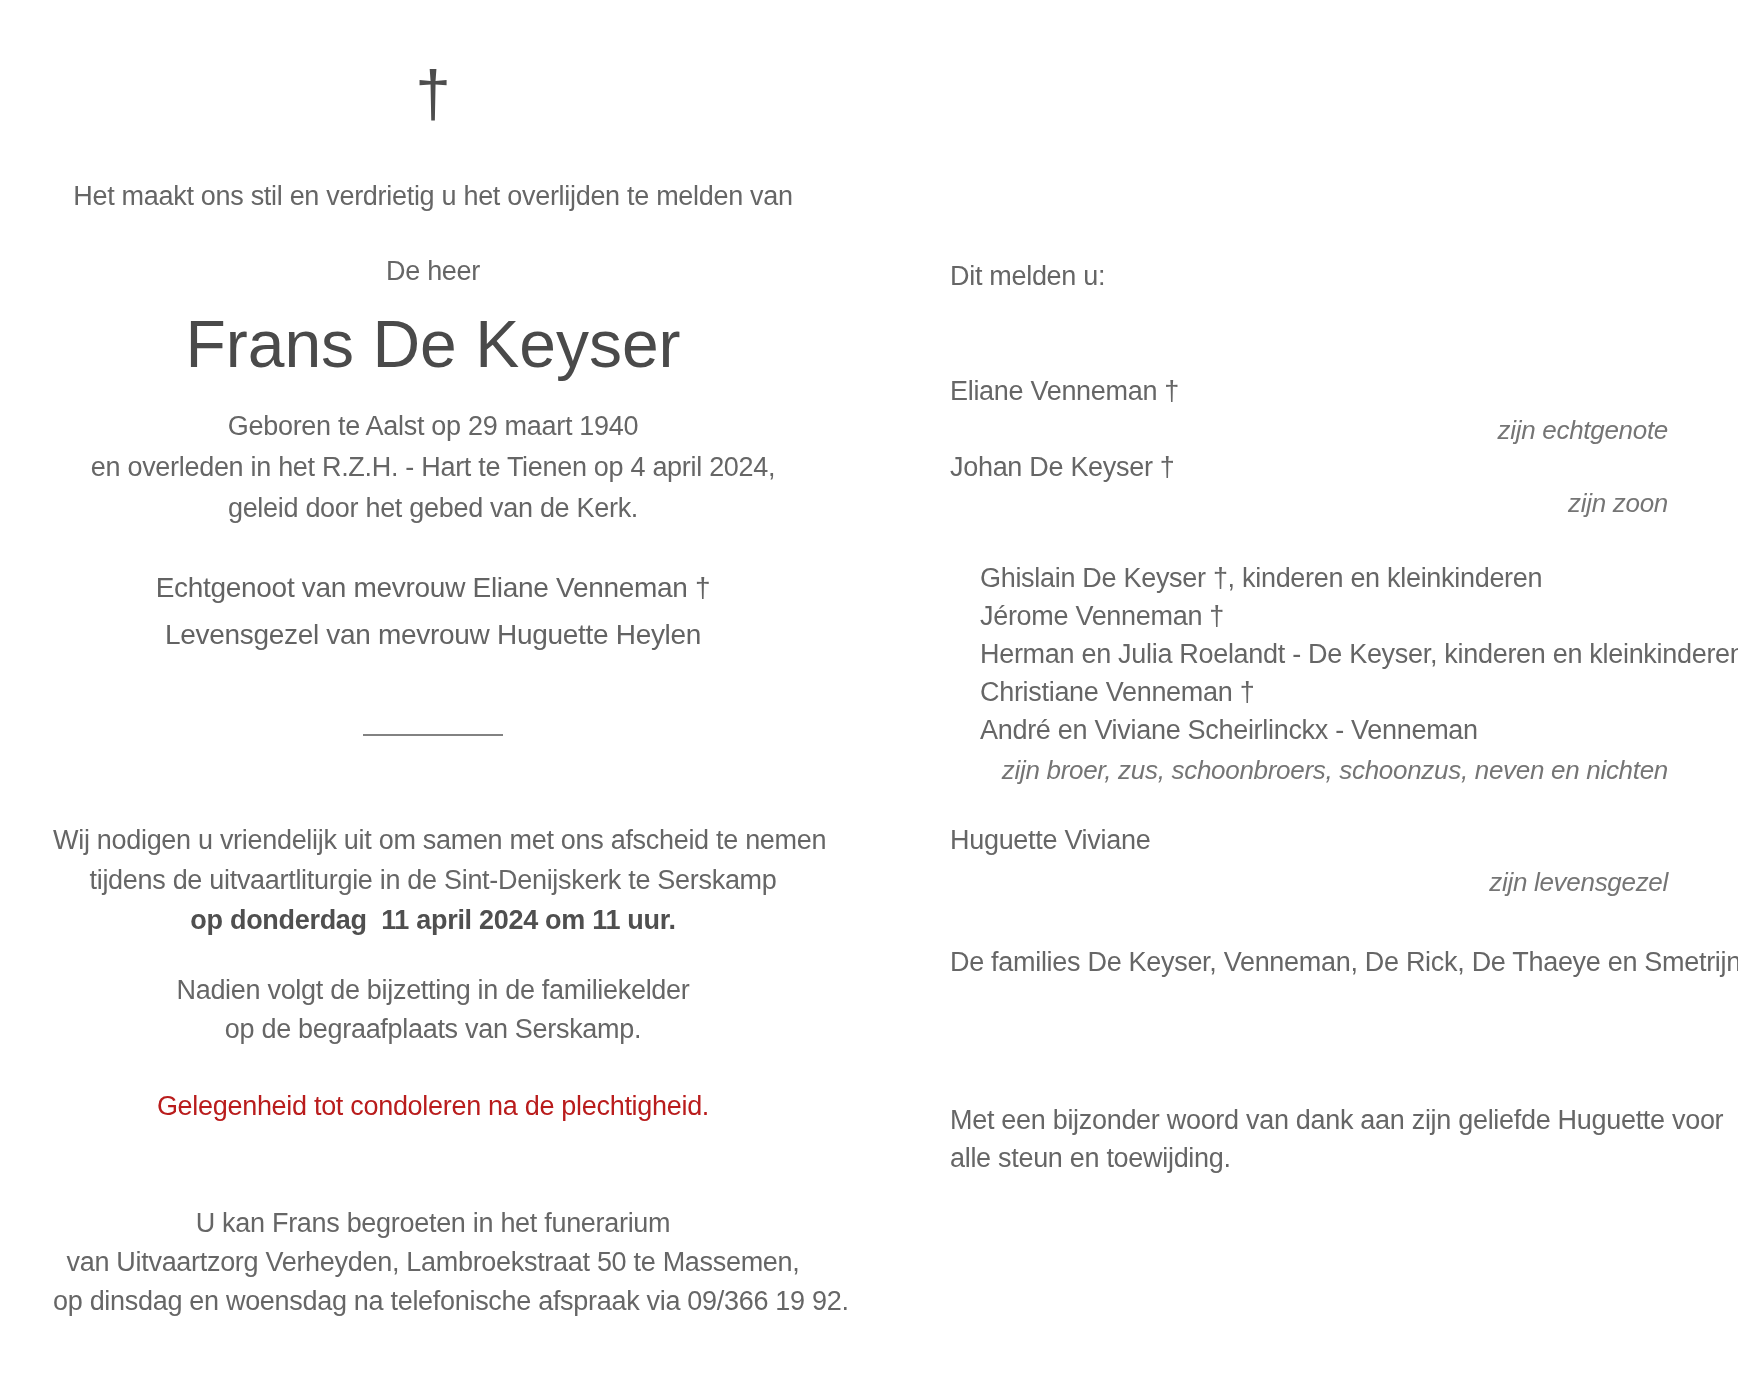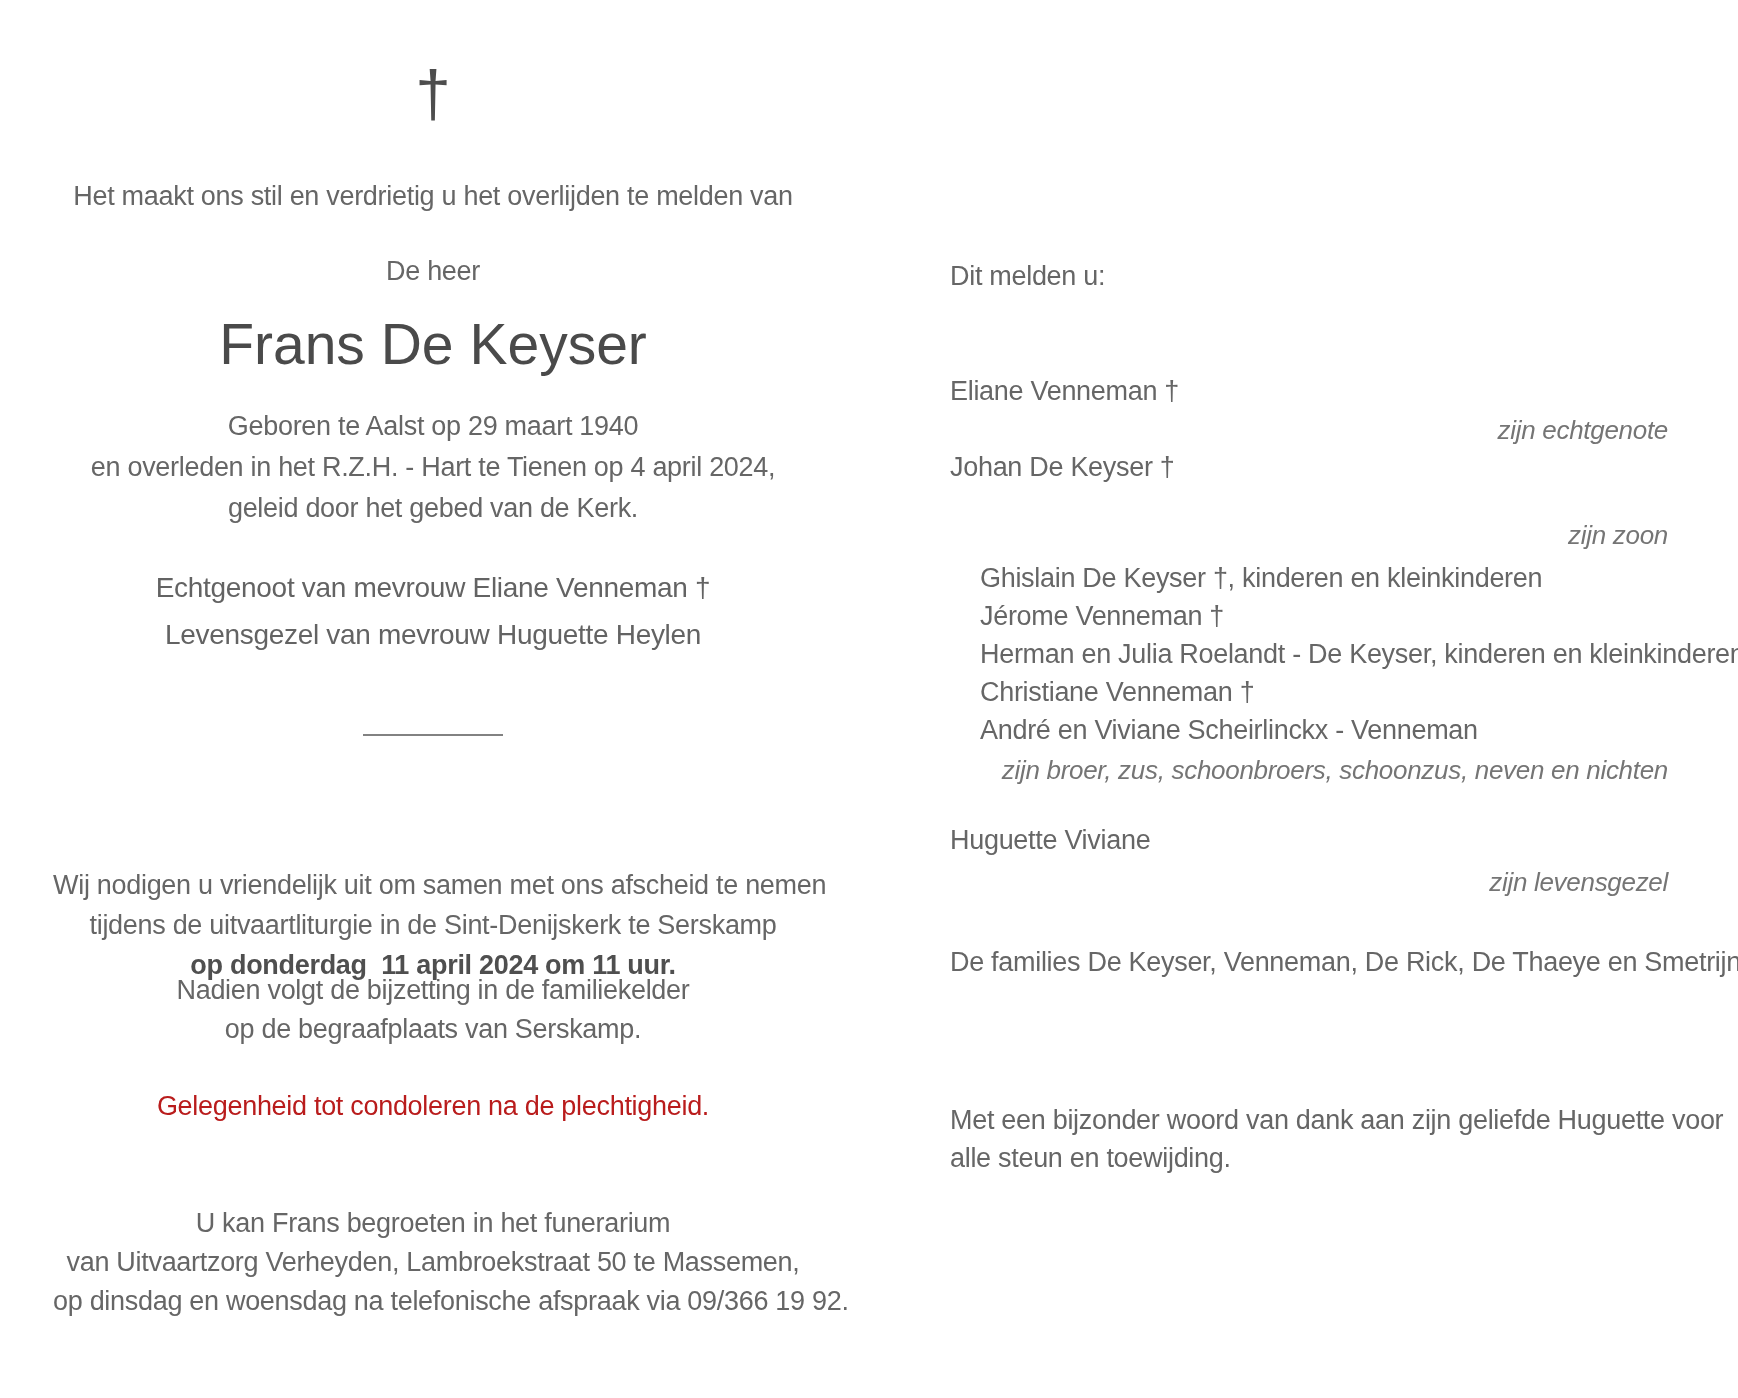--- a/index.html
+++ b/index.html
@@ -24,49 +24,49 @@
     top: 56px;
     font-size: 64px;
     line-height: 76px;
     color: #4d4d4d;
     font-weight: 400;
   }
   .intro      { top: 179px; font-size: 27px; line-height: 34px; color: #666666; }
   .salutation { top: 254px; font-size: 27px; line-height: 34px; color: #666666; }
   .deceased-name {
     top: 305px;
-    font-size: 57px;
+    font-size: 66px;
     line-height: 78px;
     color: #4a4a4a;
     letter-spacing: 0px;
   }
   .life       { top: 406px; font-size: 27px; line-height: 41px; color: #666666; }
   .relations  { top: 564px; font-size: 28px; line-height: 47px; color: #636363; text-align: center; }
   .divider {
     top: 734px;
     left: 363px;
     width: 140px;
     border-top: 2px solid #828282;
   }
-  .invitation { top: 820px; font-size: 27px; line-height: 40px; color: #666666; margin-top: 45px; }
+  .invitation { top: 820px; font-size: 27px; line-height: 40px; color: #666666; }
   .invitation .bold { font-weight: bold; color: #4f4f4f; }
   .interment  { top: 971px;  font-size: 27px; line-height: 39px; color: #666666; }
   .condolence { top: 1089px; font-size: 27px; line-height: 34px; color: #b91c1c; }
   .funerarium { top: 1204px; font-size: 27px; line-height: 39px; color: #666666; }
 
   
   .r-left  { left: 950px; text-align: left; }
   .r-right { right: 70px; text-align: right; }
   .r-name    { font-size: 27px; line-height: 34px; color: #666666; }
   .r-italic  { font-size: 26px; line-height: 34px; color: #757575; font-style: italic; }
   .r-heading { top: 259px; }
   .r-entry-0 { top: 374px; }
   .r-rel-0   { top: 413px; }
   .r-entry-1 { top: 450px; }
-  .r-rel-1   { top: 486px; margin-top: 32px; }
+  .r-rel-1   { top: 486px; }
   .r-group   { top: 559px; font-size: 27px; line-height: 38px; color: #666666; margin-left: 30px; }
   .r-group-rel { top: 753px; }
   .r-partner { top: 823px; }
   .r-partner-rel { top: 865px; }
   .r-families { top: 945px; }
   .r-thanks  { top: 1101px; font-size: 27px; line-height: 38px; color: #666666; }
 </style>
 </head>
 <body>
 

